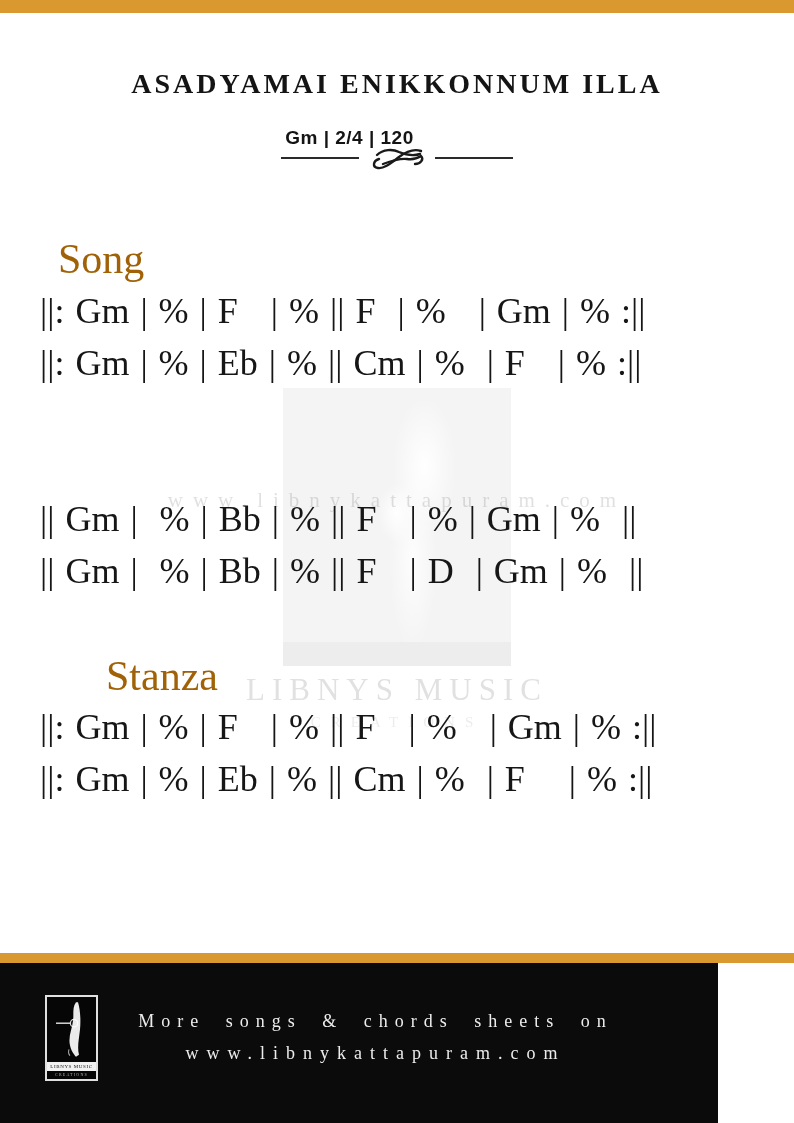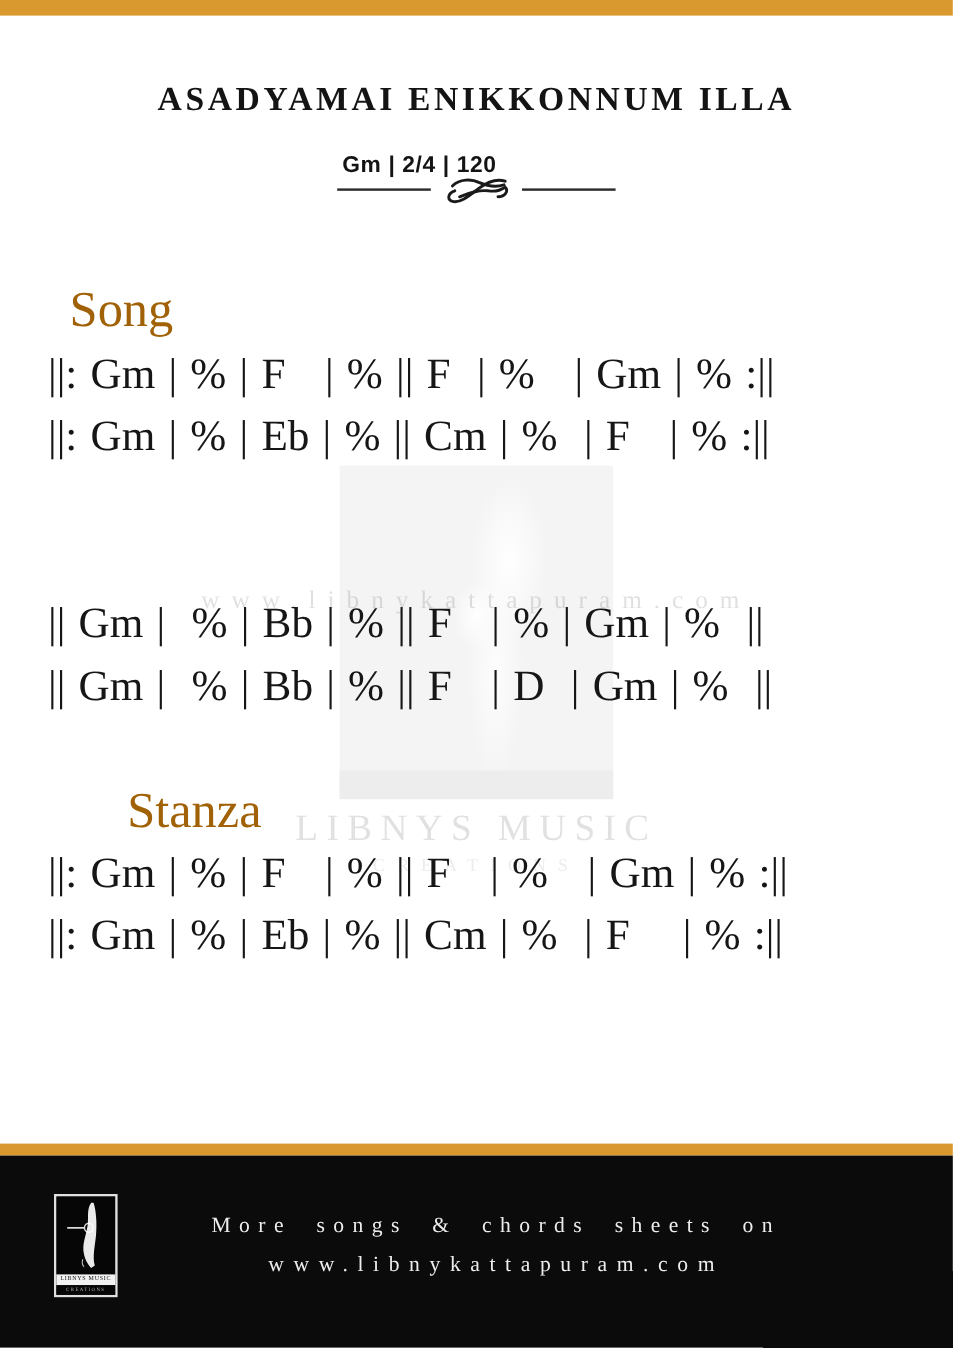--- a/index.html
+++ b/index.html
@@ -96,21 +96,21 @@
   .stanza-h  { top: 653px; margin-left: 48px; }
   .stanza-l1 { top: 704px; }
   .stanza-l2 { top: 756px; }
 
   
   .gold-bottom {
     position: absolute; top: 953px; left: 0; width: 794px; height: 10px;
     background: #d9992e; z-index: 2;
   }
   .footer {
-    position: absolute; top: 963px; left: 0; width: 794px; height: 160px;
+    position: absolute; top: 963px; left: 0; width: 718px; height: 160px;
     background: #0b0b0b; z-index: 2;
   }
   .logo {
     position: absolute; left: 45px; top: 32px; width: 53px; height: 86px;
     border: 2px solid #e0e0e0; background: #060606;
     display: flex; flex-direction: column;
   }
   .logo-face { flex: 1 1 auto; width: 100%; }
   .logo-band {
     height: 9px; background: #f2f2f2; color: #111;

